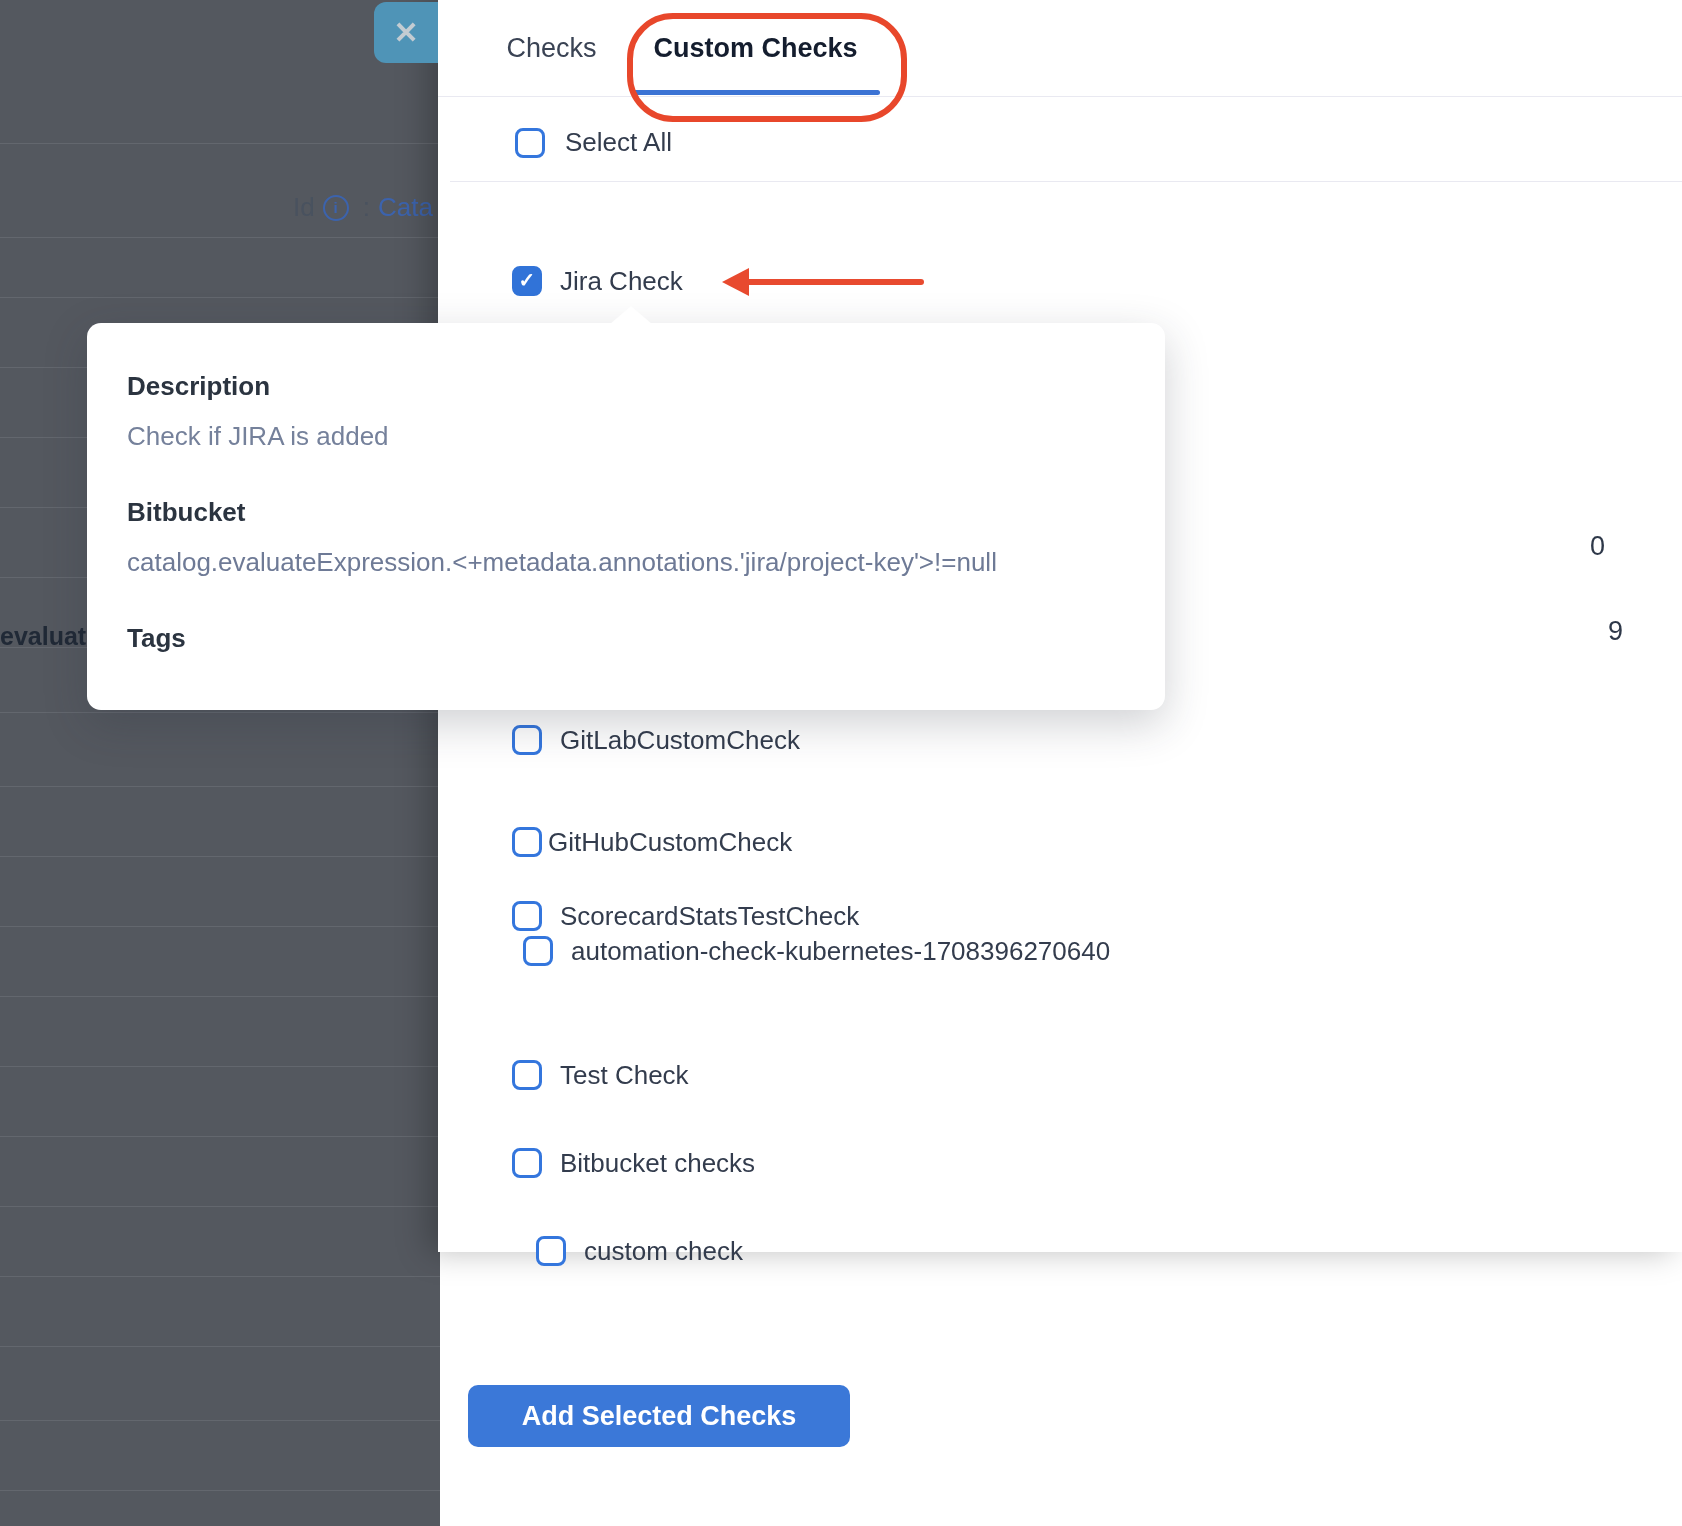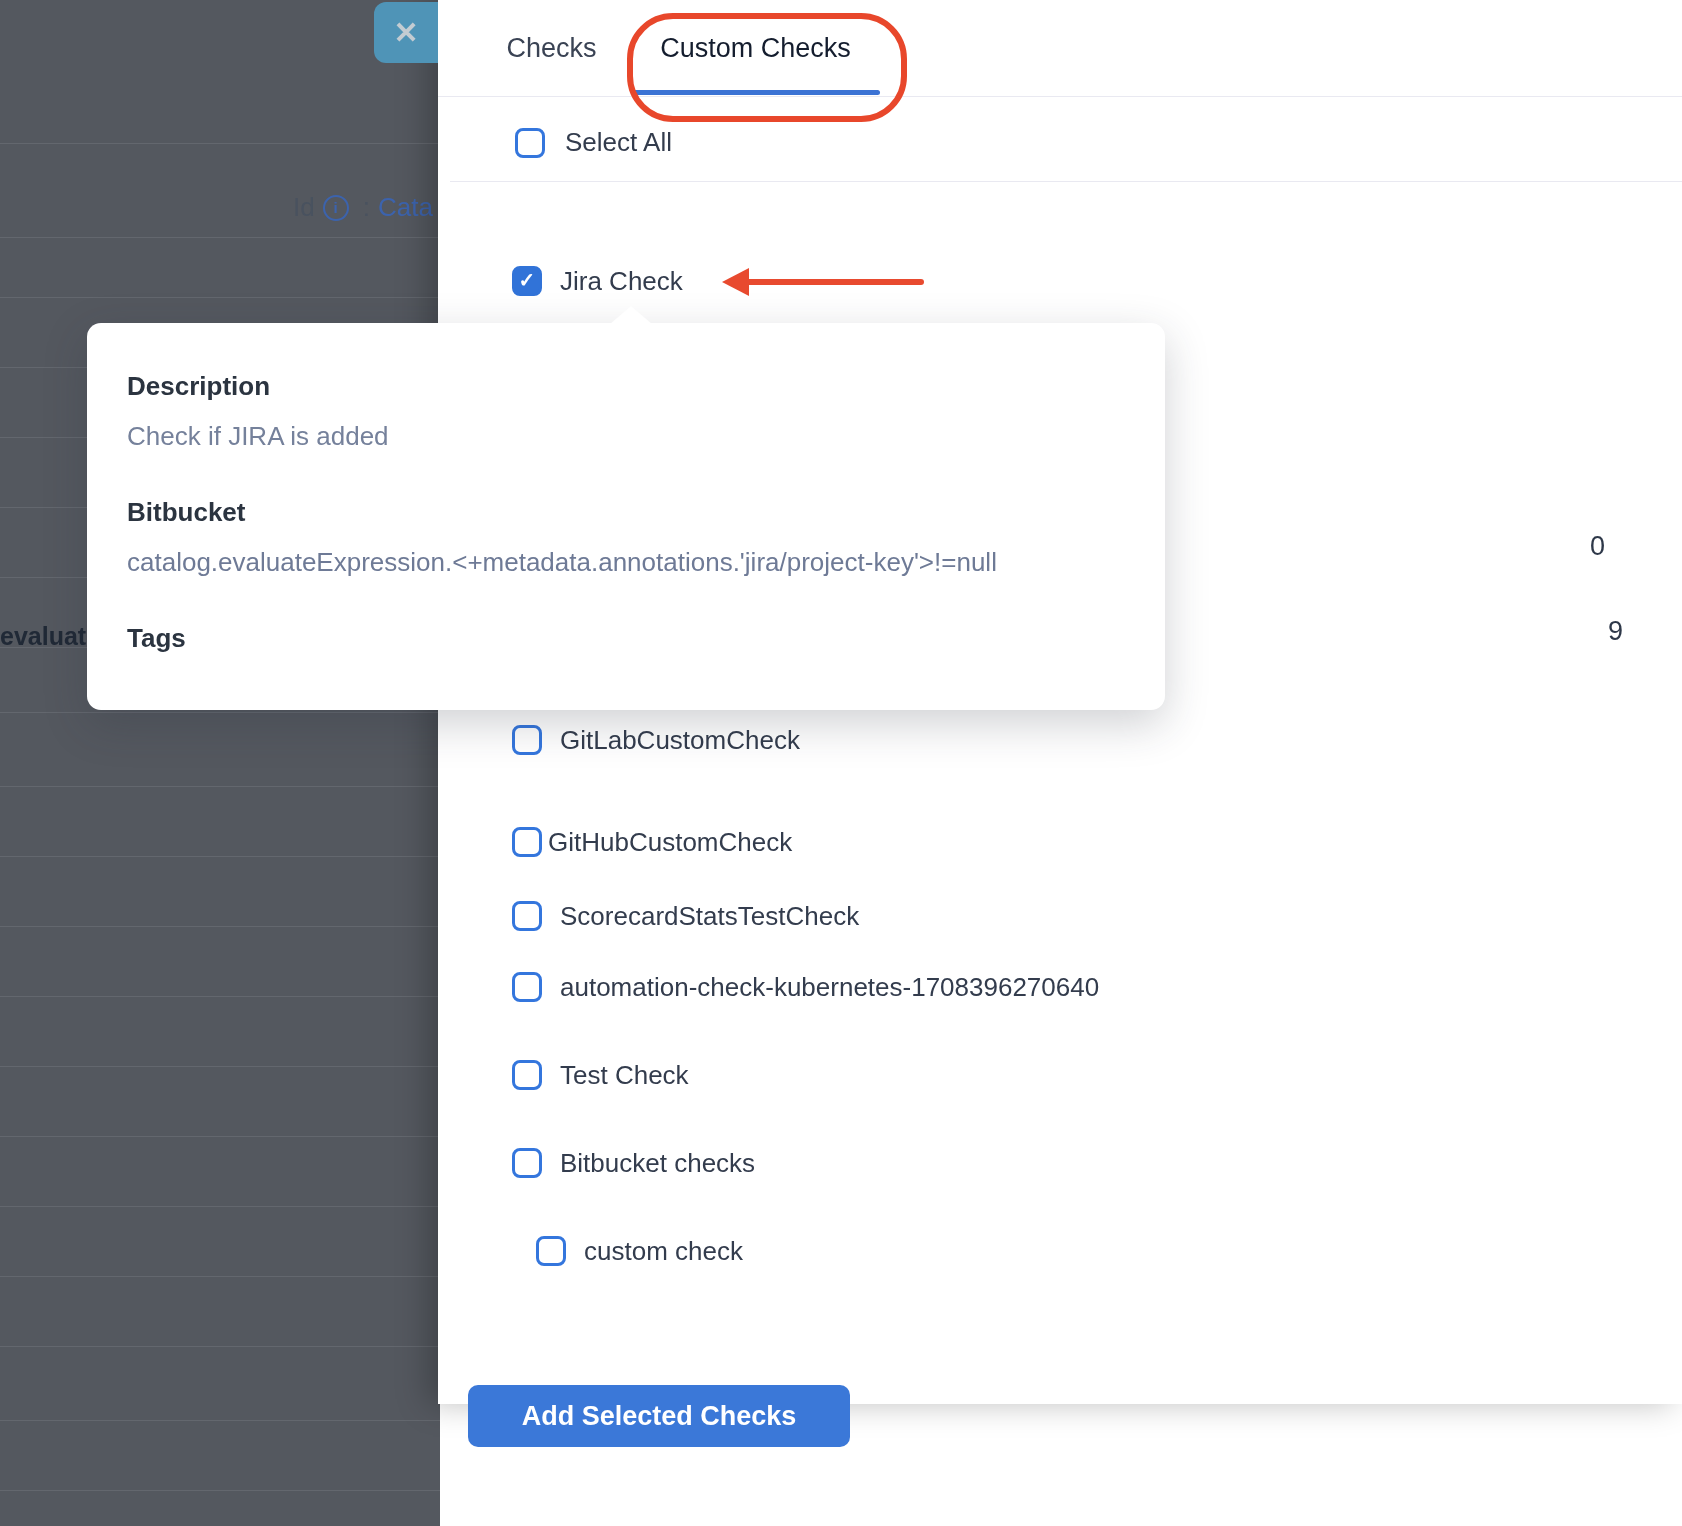--- a/index.html
+++ b/index.html
@@ -31,31 +31,31 @@
   }
   
   .close-btn{
     position:absolute;left:374px;top:2px;width:64px;height:61px;
     background:#4f94b7;border-radius:12px 0 0 12px;z-index:3;
     display:flex;align-items:center;justify-content:center;cursor:pointer;border:none;
   }
   .close-btn span{color:#c3ccd2;font-size:30px;font-weight:700;line-height:1;}
   
   .drawer{
-    position:absolute;left:438px;top:0;width:1244px;height:1404px;background:#ffffff;
+    position:absolute;left:438px;top:0;width:1244px;height:1252px;background:#ffffff;
     z-index:2;box-shadow:-10px 0 30px rgba(0,0,0,0.25);
   }
   .tabbar{position:absolute;left:0;top:0;width:100%;height:97px;}
   .tabbar .divider{position:absolute;left:0;bottom:0;width:100%;height:1px;background:#e9e9f1;}
   .tab{
     position:absolute;top:0;height:96px;display:flex;align-items:center;justify-content:center;
     font-size:27px;color:#3a4354;cursor:pointer;white-space:nowrap;
   }
   .tab.tab-checks{left:65px;width:97px;}
-  .tab.tab-custom{left:193px;width:249px;font-weight:400;color:#141d2e;}
+  .tab.tab-custom{left:193px;width:249px;font-weight:700;color:#141d2e;}
   .tab-underline{
     position:absolute;left:193px;top:90px;width:249px;height:5px;background:#3b73d4;border-radius:3px;
   }
   .selectall-row{
     position:absolute;left:12px;top:97px;width:100%;height:85px;text-decoration:underline;
   }
   .selectall-row .divider{position:absolute;left:0;bottom:0;width:100%;height:1px;background:#e9e9f1;}
   .cb{
     width:30px;height:30px;border:3px solid #3476dd;border-radius:8px;background:#ffffff;
     box-sizing:border-box;flex:0 0 auto;display:flex;align-items:center;justify-content:center;
@@ -178,21 +178,21 @@
     <span class="row-label">GitLabCustomCheck</span>
   </div>
       <div class="check-row" style="top: 827px; gap: 6px;">
     <span class="cb"></span>
     <span class="row-label">GitHubCustomCheck</span>
   </div>
       <div class="check-row" style="top: 883px; margin-top: 18px;">
     <span class="cb"></span>
     <span class="row-label">ScorecardStatsTestCheck</span>
   </div>
-      <div class="check-row" style="top: 972px;">
+      <div class="check-row" style="top: 936px; margin-left: 11px;">
     <span class="cb"></span>
     <span class="row-label">automation-check-kubernetes-1708396270640</span>
   </div>
       <div class="check-row" style="top: 1060px;">
     <span class="cb"></span>
     <span class="row-label">Test Check</span>
   </div>
       <div class="check-row" style="top: 1148px;">
     <span class="cb"></span>
     <span class="row-label">Bitbucket checks</span>

